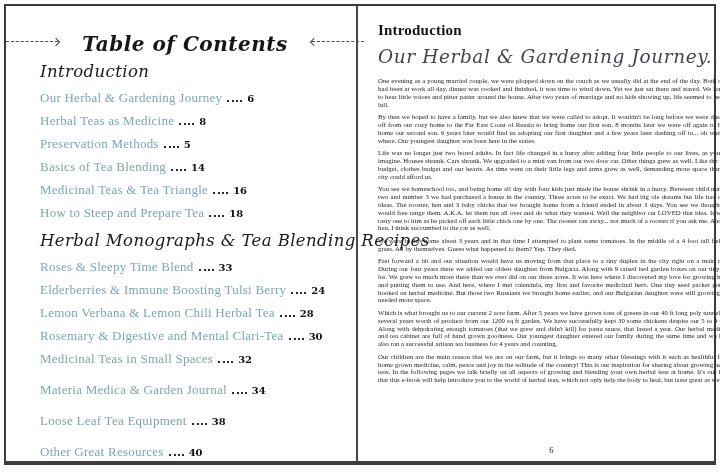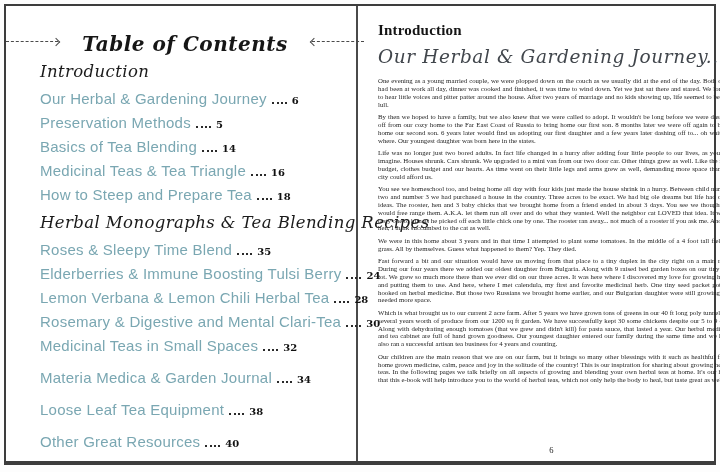--- a/index.html
+++ b/index.html
@@ -39,21 +39,21 @@
     font-family:"DejaVu Serif",serif;font-style:italic;font-size:16.5px;
     font-weight:500;color:#1b1b1b;letter-spacing:.4px;
     margin:10px 0 9px 0;white-space:nowrap;
   }
   .toc-section-heading.first{margin-top:6px;}
   .toc-entry{
     display:flex;align-items:baseline;margin-bottom:7px;cursor:pointer;
   }
   .sec3 .toc-entry{margin-bottom:15px;}
   .toc-label{
-    font-family:Liberation Sans, sans-serif;font-size:15px;letter-spacing:.25px;
+    font-family:Liberation Serif, serif;font-size:13px;letter-spacing:.25px;
     color:#7aa7b2;white-space:nowrap;
   }
   .leader{
     display:inline-block;width:15px;border-bottom:2px dotted #2a2a2a;
     margin:0 5px 2px 5px;flex:none;
   }
   .toc-page{
     font-family:"DejaVu Serif",serif;font-size:10px;font-weight:bold;color:#111;
   }
   
@@ -93,20 +93,25 @@
     </div>
 
     <div class="toc-section sec1">
       <div class="toc-section-heading first">Introduction</div>
       <div class="toc-entry">
         <span class="toc-label">Our Herbal &amp; Gardening Journey</span>
         <span class="leader"></span>
         <span class="toc-page">6</span>
       </div>
       <div class="toc-entry">
+        <span class="toc-label">Herbal Teas as Medicine</span>
+        <span class="leader"></span>
+        <span class="toc-page">8</span>
+      </div>
+      <div class="toc-entry">
         <span class="toc-label">Preservation Methods</span>
         <span class="leader"></span>
         <span class="toc-page">5</span>
       </div>
       <div class="toc-entry">
         <span class="toc-label">Basics of Tea Blending</span>
         <span class="leader"></span>
         <span class="toc-page">14</span>
       </div>
       <div class="toc-entry">
@@ -119,21 +124,21 @@
         <span class="leader"></span>
         <span class="toc-page">18</span>
       </div>
     </div>
 
     <div class="toc-section sec2">
       <div class="toc-section-heading">Herbal Monographs &amp; Tea Blending Recipes</div>
       <div class="toc-entry">
         <span class="toc-label">Roses &amp; Sleepy Time Blend</span>
         <span class="leader"></span>
-        <span class="toc-page">35</span>
+        <span class="toc-page">33</span>
       </div>
       <div class="toc-entry">
         <span class="toc-label">Elderberries &amp; Immune Boosting Tulsi Berry</span>
         <span class="leader"></span>
         <span class="toc-page">24</span>
       </div>
       <div class="toc-entry">
         <span class="toc-label">Lemon Verbana &amp; Lemon Chili Herbal Tea</span>
         <span class="leader"></span>
         <span class="toc-page">28</span>

